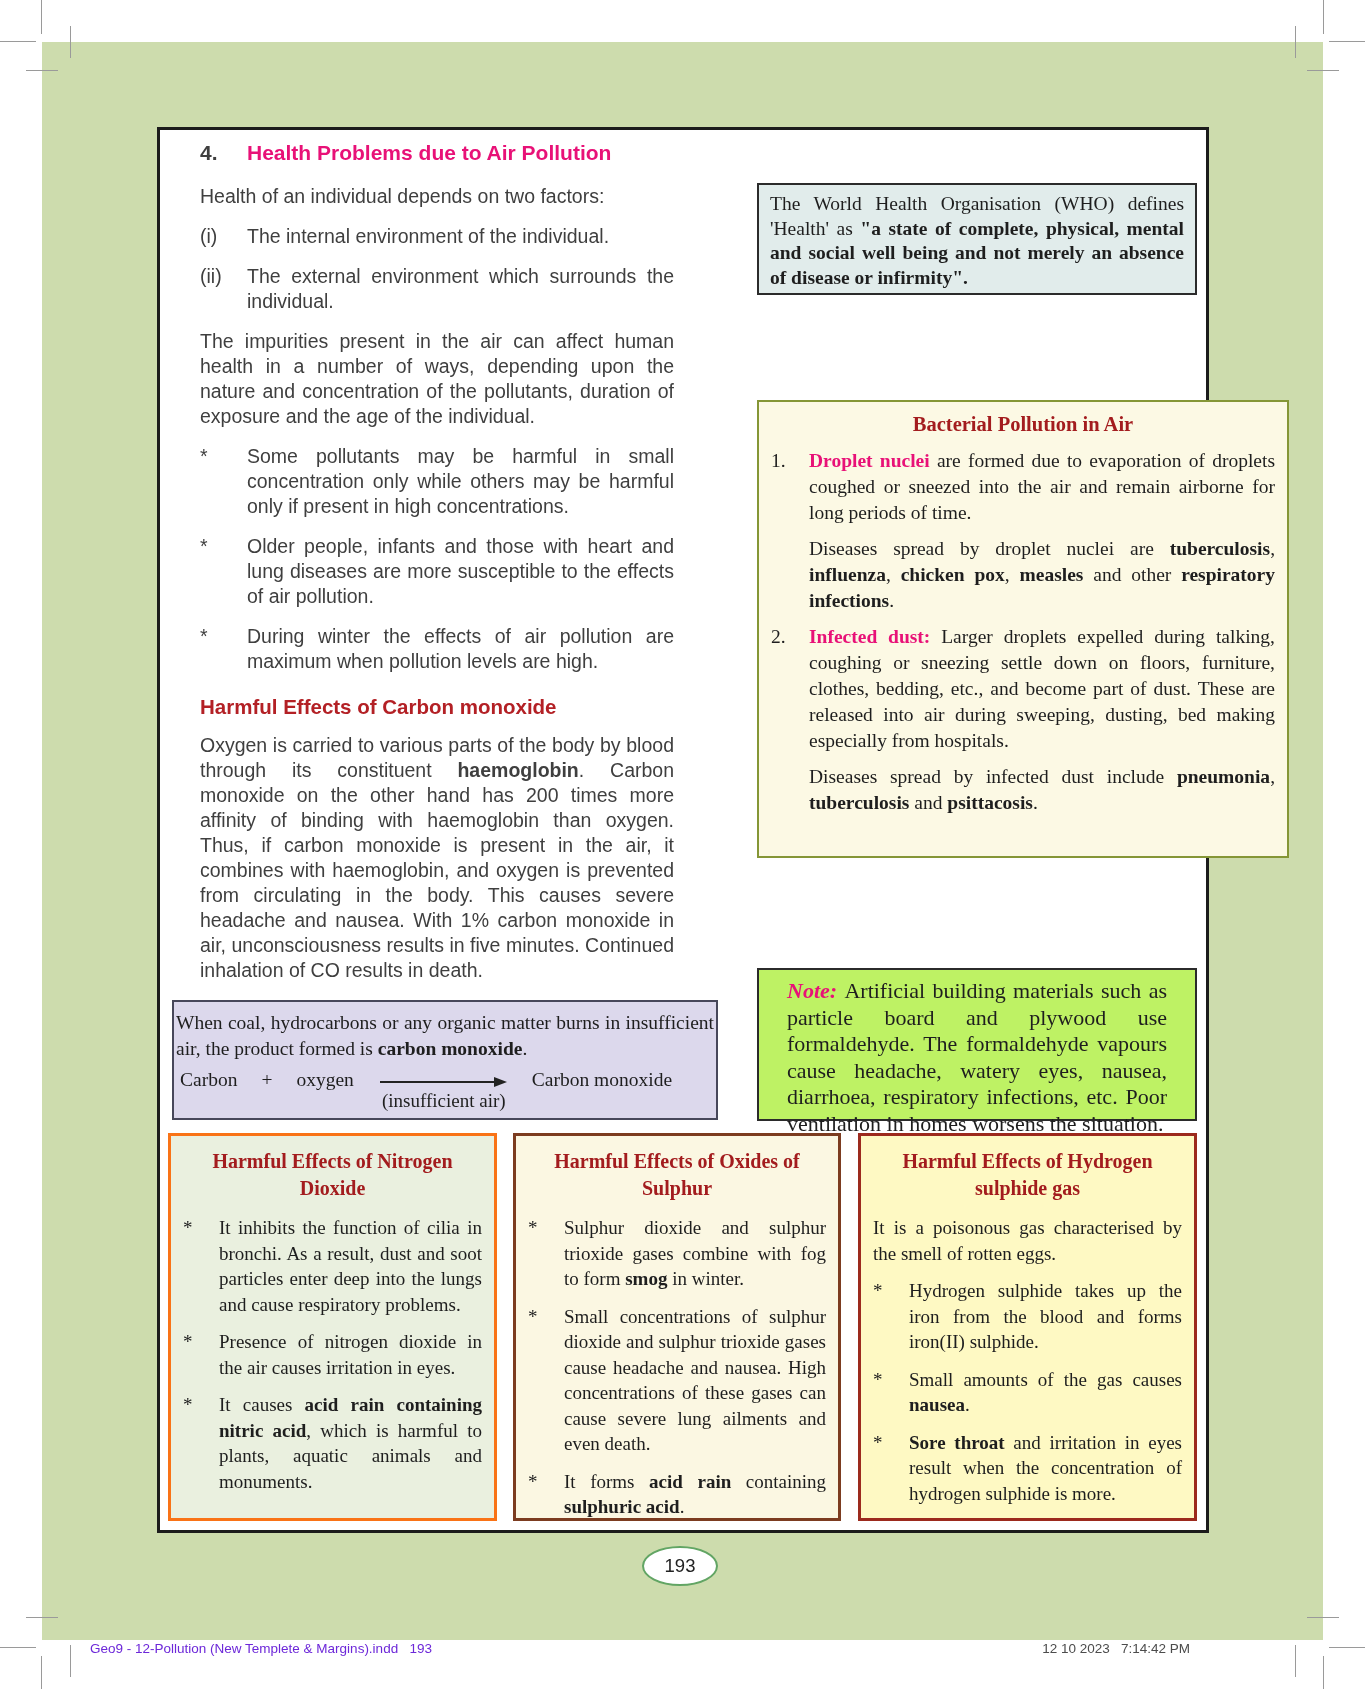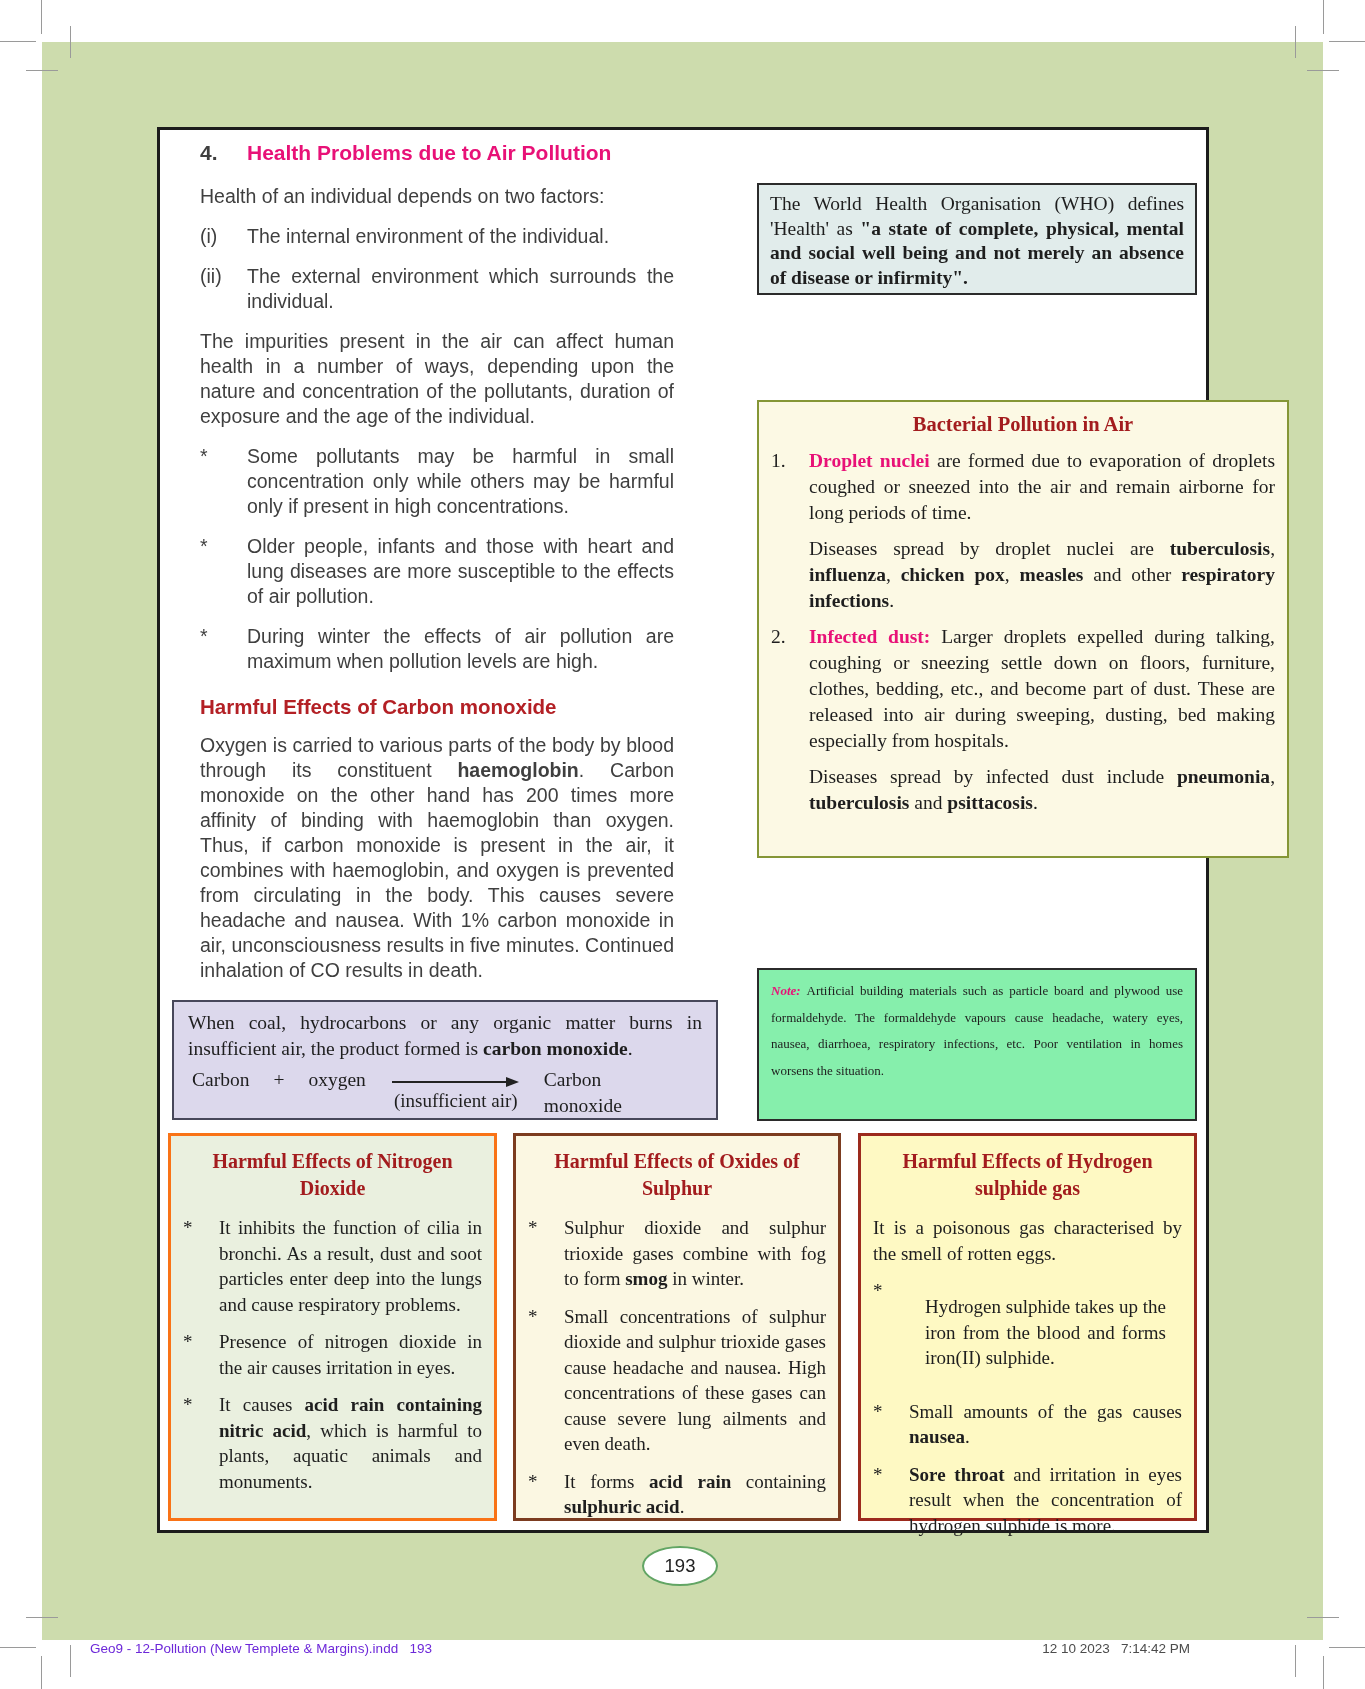--- a/index.html
+++ b/index.html
@@ -28,27 +28,27 @@
            border:2px solid #2b2b2b;box-sizing:border-box;padding:7px 11px;
            font-size:19.5px;line-height:24.5px;text-align:justify;color:#1e1e1e;}
   .bact-box{position:absolute;left:757px;top:400px;width:532px;height:458px;background:#fcf9e4;
             border:2px solid #859636;box-sizing:border-box;padding:9px 12px;
             color:#1e1e1e;font-size:19.5px;line-height:26px;}
   .bact-title{text-align:center;font-weight:bold;color:#a31c1e;font-size:20.5px;margin:0 0 11px 0;}
   .bact-item{display:flex;}
   .bact-num{width:38px;flex:none;}
   .bact-paras{flex:1;}
   .bact-paras p{margin:0 0 10px 0;text-align:justify;}
-  .note-box{position:absolute;left:757px;top:968px;width:440px;height:153px;background:#86efac;
-            border:2px solid #2b2b2b;box-sizing:border-box;padding:8px 12px;
-            font-size:13px;line-height:26.5px;text-align:justify;color:#1e1e1e;}
+  .note-box{position:absolute;left:757px;top:968px;width:440px;height:153px;background:#bef264;
+            border:2px solid #2b2b2b;box-sizing:border-box;padding:8px 28px;
+            font-size:22px;line-height:26.5px;text-align:justify;color:#1e1e1e;}
 
   
   .co-box{position:absolute;left:172px;top:1000px;width:546px;height:120px;background:#dcd8ec;
-          border:2px solid #47475a;box-sizing:border-box;padding:8px 14px;
+          border:2px solid #47475a;box-sizing:border-box;padding:8px 2px;
           font-size:19.5px;line-height:26px;color:#1e1e1e;}
   .co-box .line{text-align:justify;margin:0 0 5px 0;}
   .eq{display:flex;align-items:flex-start;padding-left:4px;}
   .eq-t{margin-right:24px;}
   .arrow-wrap{display:flex;flex-direction:column;align-items:center;margin:0 14px 0 2px;}
   .arr{display:block;margin-top:9px;}
   .eq-under{font-size:19px;margin-top:0;}
 
   
   .bbox{position:absolute;top:1133px;height:388px;box-sizing:border-box;padding:7px 12px;
@@ -207,21 +207,21 @@
       <span class="bul-mark">*</span>
       <p class="bul-body" style="margin:0;"><span>It forms </span><span class="sg-b">acid rain</span><span> containing </span><span class="sg-b">sulphuric acid</span><span>.</span></p>
     </div>
   </div>
 
   <div class="bbox bbox3">
     <div class="bbox-title">Harmful Effects of Hydrogen sulphide gas</div>
     <p class="bbox-intro"><span>It is a poisonous gas characterised by the smell of rotten eggs.</span></p>
     <div class="bul">
       <span class="bul-mark">*</span>
-      <p class="bul-body" style="margin:16px;"><span>Hydrogen sulphide takes up the iron from the blood and forms iron(II) sulphide.</span></p>
+      <p class="bul-body" style="margin:0;"><span>Hydrogen sulphide takes up the iron from the blood and forms iron(II) sulphide.</span></p>
     </div>
     <div class="bul">
       <span class="bul-mark">*</span>
       <p class="bul-body" style="margin:0;"><span>Small amounts of the gas causes </span><span class="sg-b">nausea</span><span>.</span></p>
     </div>
     <div class="bul">
       <span class="bul-mark">*</span>
       <p class="bul-body" style="margin:0;"><span class="sg-b">Sore throat</span><span> and irritation in eyes result when the concentration of hydrogen sulphide is more.</span></p>
     </div>
   </div>

